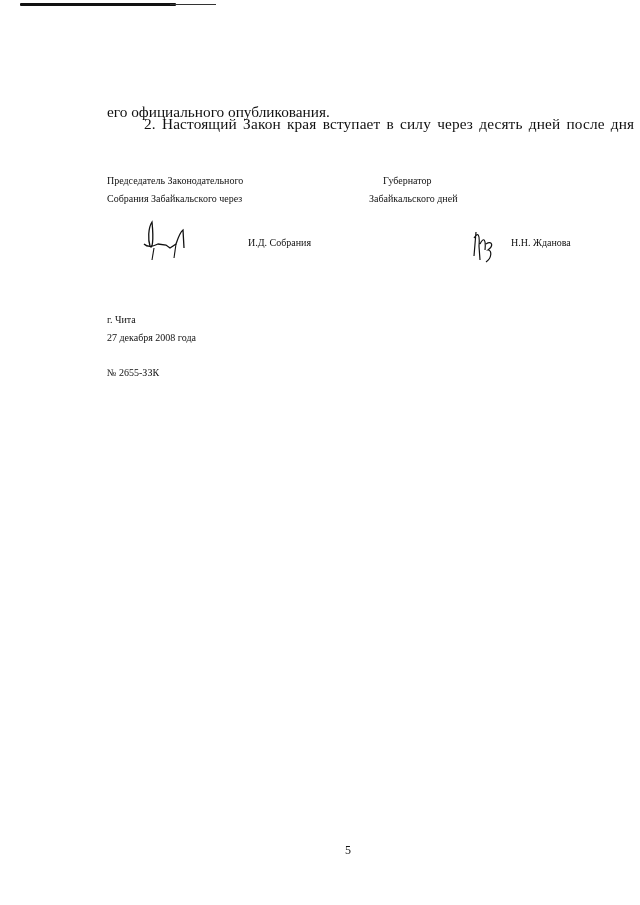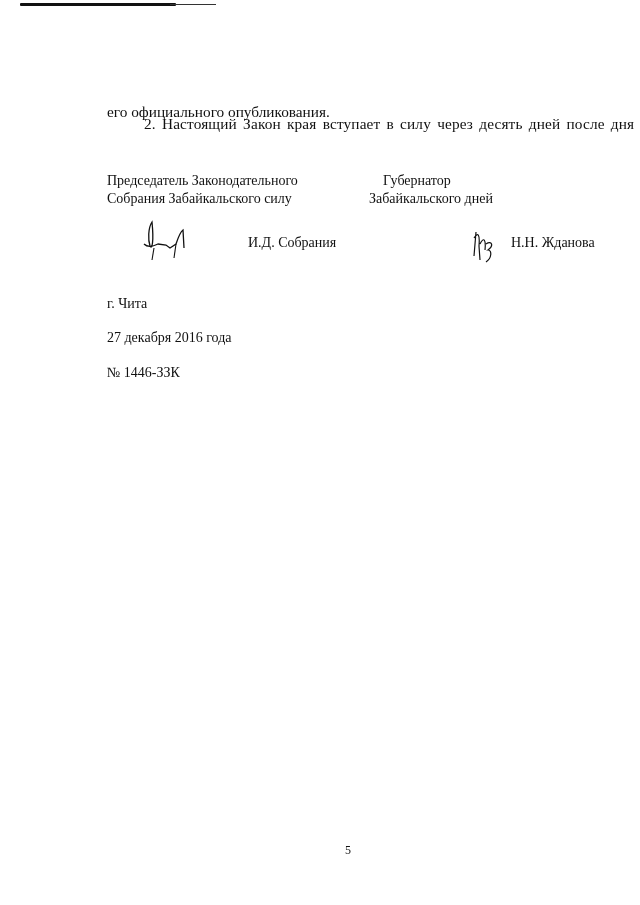--- a/index.html
+++ b/index.html
@@ -2,51 +2,51 @@
 <html><head>
   <meta charset="utf-8">
   <style>
     html, body { margin: 0; padding: 0; background: #ffffff; }
     body { width: 640px; height: 905px; position: relative; overflow: hidden;
            font-family: "Liberation Serif", "DejaVu Serif", serif; color: #111; }
     .abs { position: absolute; white-space: nowrap; }
     .topline { position: absolute; left: 20px; top: 3px; width: 156px; height: 3px; background: #111; border-radius: 1px; }
     .topline2 { position: absolute; left: 170px; top: 4px; width: 46px; height: 1px; background: #333; }
     .para { font-size: 15.3px; line-height: 25px; }
-    .t14 { font-size: 14px; line-height: 19px; }
+    .t14 { font-size: 10px; line-height: 19px; }
     .sig { position: absolute; }
     .pagenum { font-size: 12px; }
   </style>
 </head>
 <body>
 
 <div>
   <div class="topline"></div>
   <div class="topline2"></div>
 
   <div class="abs para" style="left:144px; top:63px; letter-spacing:0.15px; word-spacing:2.2px;margin-top:48px;">2. Настоящий Закон края вступает в силу через десять дней после дня</div>
   <div class="abs para" style="left:107px; top:99px;">его официального опубликования.</div>
 
   <div class="abs t14" style="left:107px; top:171px;">Председатель Законодательного</div>
-  <div class="abs t14" style="left:107px; top:189px;">Собрания Забайкальского силу</div>
+  <div class="abs t14" style="left:107px; top:189px;">Собрания Забайкальского через</div>
 
   <div class="abs t14" style="left:383px; top:171px;">Губернатор</div>
   <div class="abs t14" style="left:369px; top:189px;">Забайкальского дней</div>
 
   <svg class="sig" style="left:140px; top:218px;" width="60" height="45" viewBox="0 0 60 45">
     <path d="M12 4 C8 10, 8 22, 10 28 C12 32, 14 24, 12 4 Z" fill="none" stroke="#111" stroke-width="1.3"></path>
     <path d="M4 26 C8 30, 14 28, 18 26 L26 27 L30 30 L36 26 C38 20, 40 14, 43 12 L44 30" fill="none" stroke="#111" stroke-width="1.3"></path>
     <path d="M14 30 L12 42" stroke="#111" stroke-width="1.1"></path>
     <path d="M36 26 L34 40" stroke="#111" stroke-width="1.1"></path>
   </svg>
   <div class="abs t14" style="left:248px; top:233px;">И.Д. Собрания</div>
 
   <svg class="sig" style="left:470px; top:226px;" width="30" height="40" viewBox="0 0 30 40">
     <path d="M6 6 L4 30 M4 12 C8 6, 10 8, 9 20 L10 34 M10 18 C14 10, 16 14, 15 24 M16 18 C22 14, 24 20, 18 24 C22 24, 22 32, 16 36" fill="none" stroke="#111" stroke-width="1.2"></path>
   </svg>
   <div class="abs t14" style="left:501px; top:233px;margin-left:10px;">Н.Н. Жданова</div>
 
-  <div class="abs t14" style="left:107px; top:294px;">г. Чита</div>
-  <div class="abs t14" style="left:107px; top:328px;">27 декабря 2016 года</div>
-  <div class="abs t14" style="left:107px; top:363px;">№ 1446-ЗЗК</div>
+  <div class="abs t14" style="left:107px; top:310px;">г. Чита</div>
+  <div class="abs t14" style="left:107px; top:328px;">27 декабря 2008 года</div>
+  <div class="abs t14" style="left:107px; top:363px;">№ 2655-ЗЗК</div>
 
   <div class="abs pagenum" style="left:345px; top:843px;">5</div>
 </div>
 
 </body></html>

